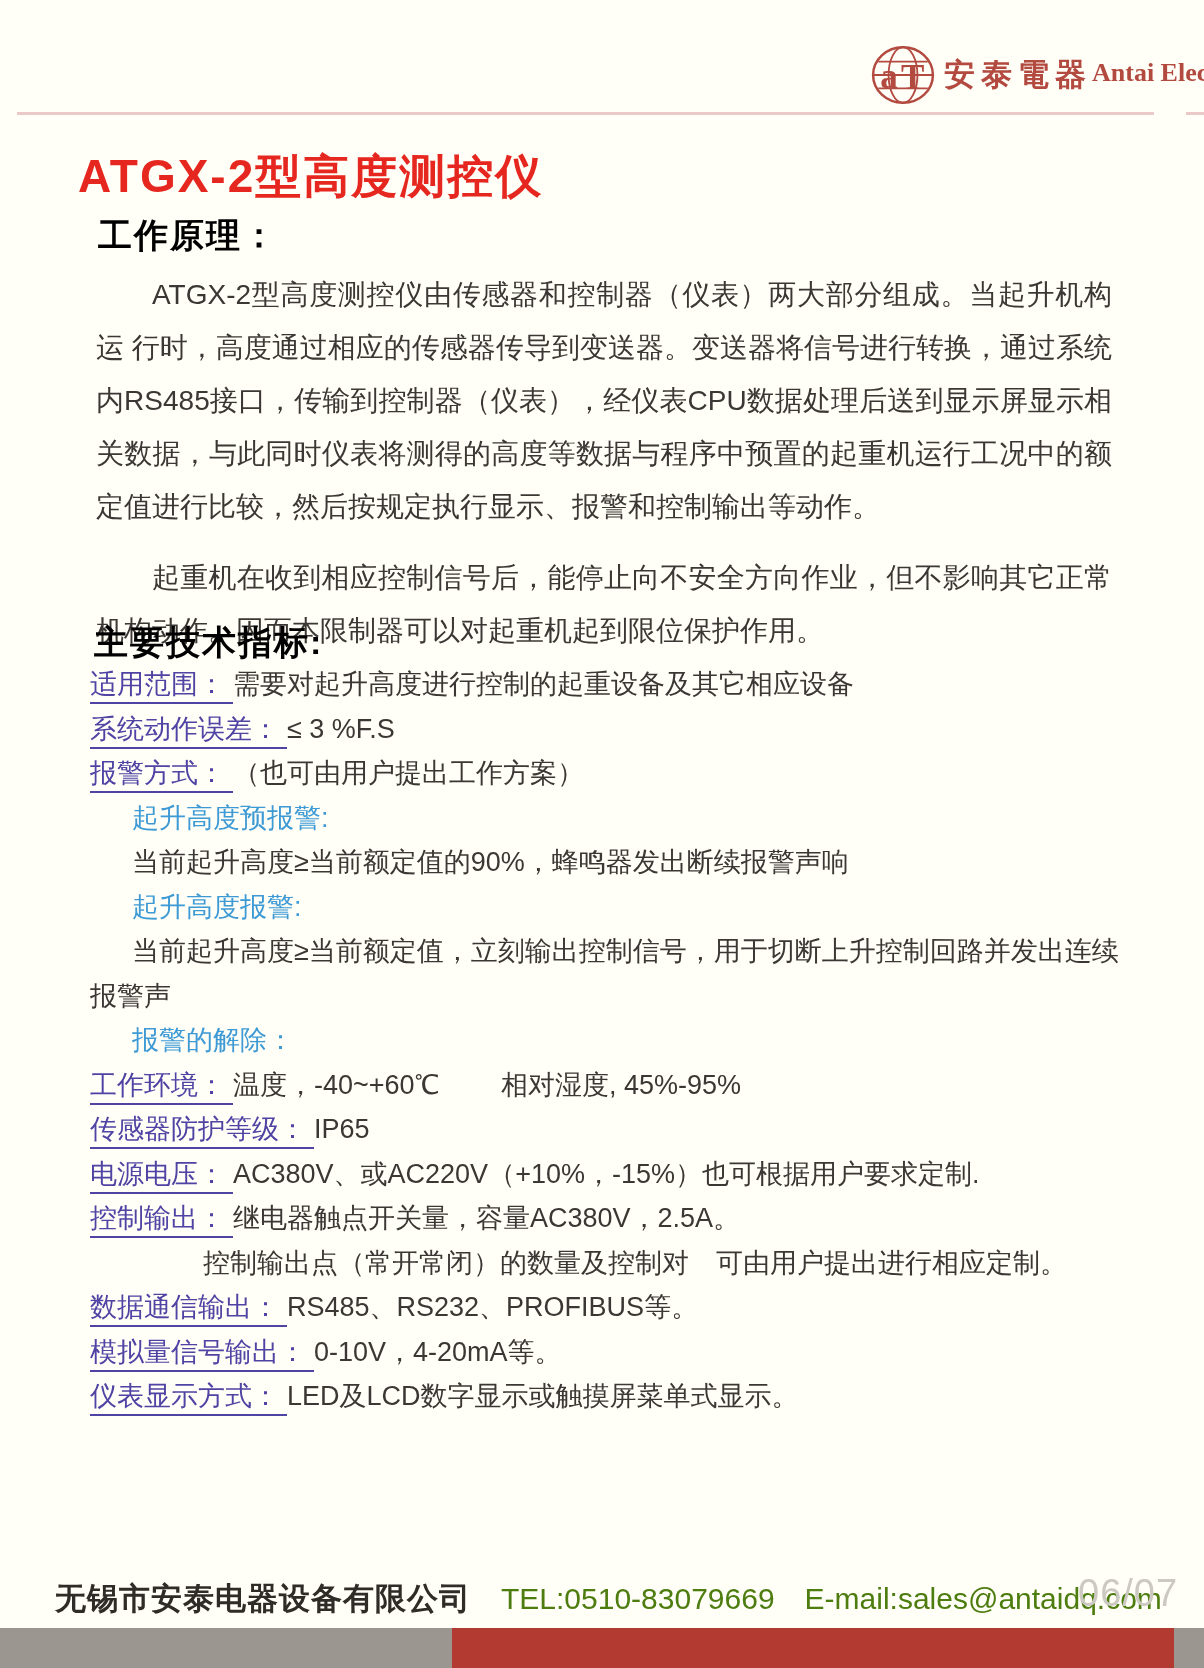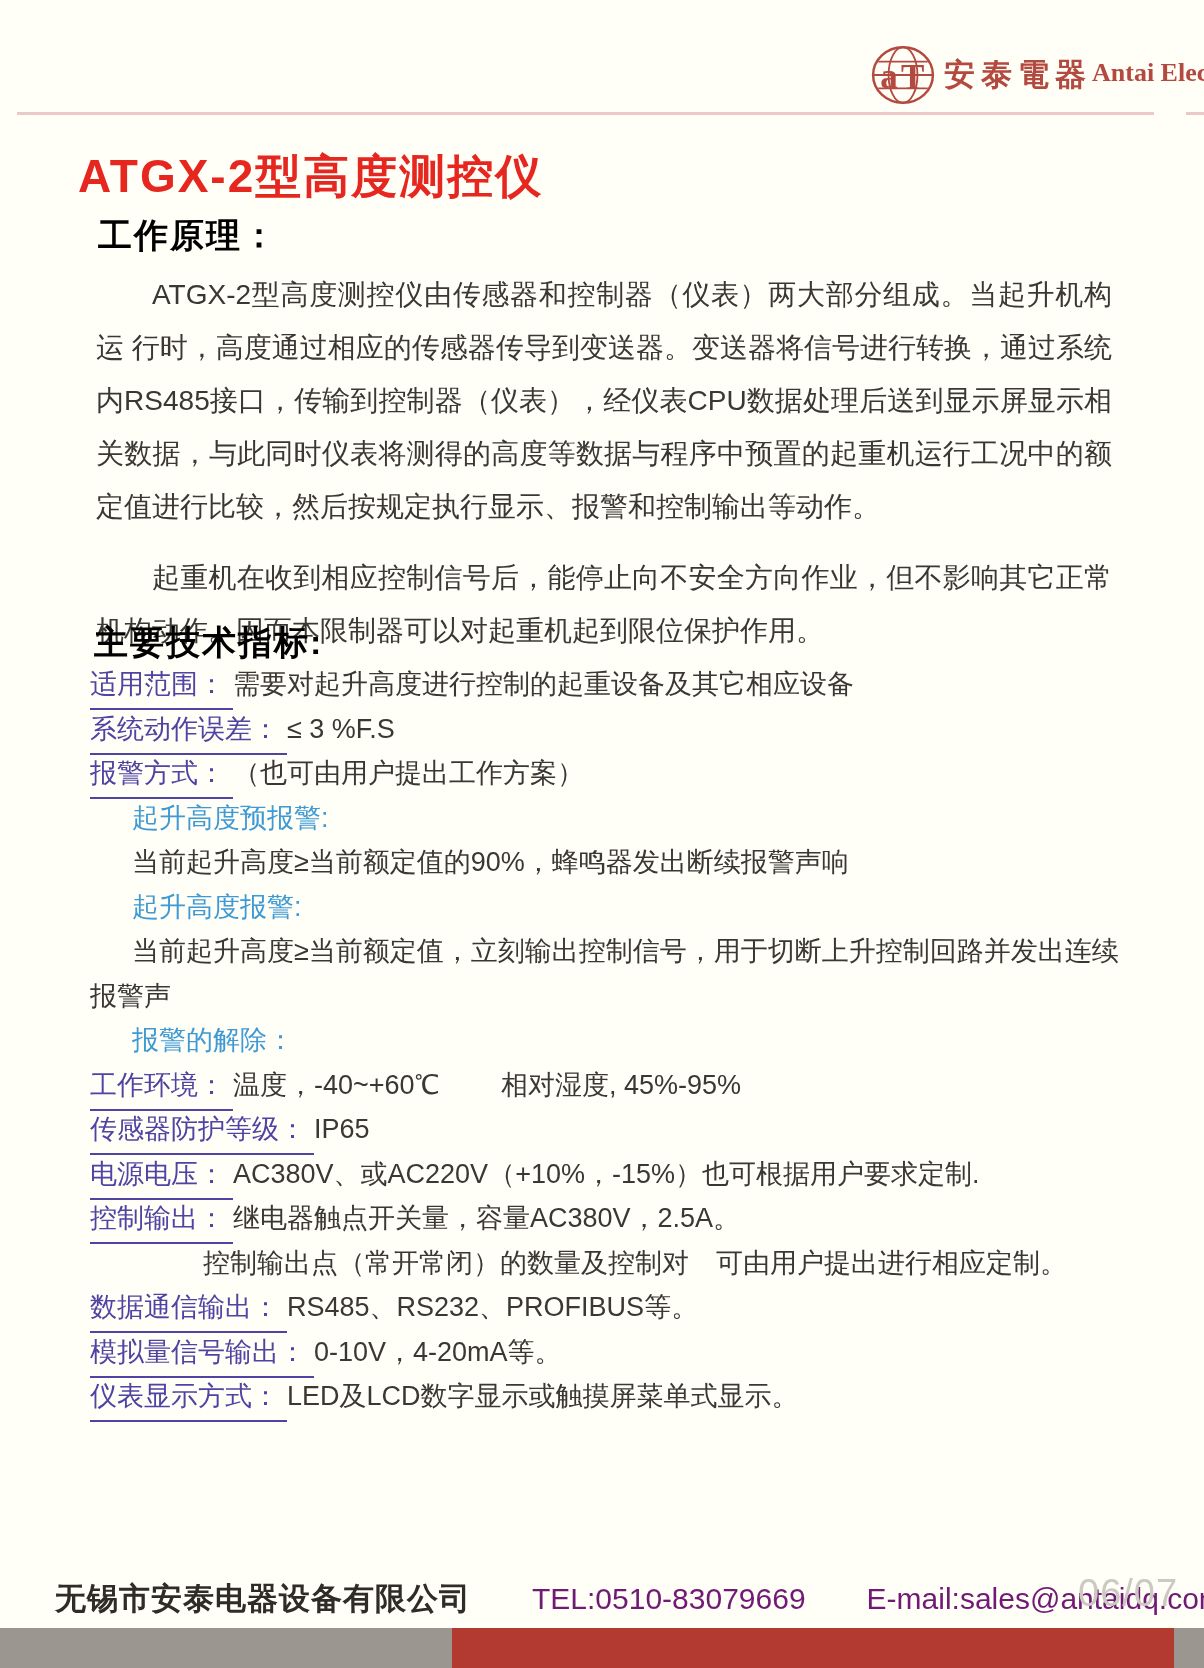--- a/index.html
+++ b/index.html
@@ -48,35 +48,35 @@
 
   
   .specs{
     position:absolute;left:90px;top:662px;width:1048px;
     font-size:27px;line-height:44.5px;color:#3b3734;
   }
   .specs p{margin:0;}
   .spec-label{
     color:#4f43a3;
     border-bottom:2px solid #4f43a3;
-    padding-bottom:9px;
+    padding-bottom:3px;
     padding-right:8px;
     text-align:center;
   }
   .sub{text-indent:42px;}
   .subhead{color:#3e9ad5;text-indent:42px;}
   .spec-extra{margin-left:113px !important;}
 
   
   .footer-line{
     position:absolute;left:55px;top:1578px;width:1110px;
     display:flex;align-items:baseline;gap:30px;white-space:nowrap;text-align:center;
   }
   .footer-company{font-size:31px;font-weight:700;color:#2f2b27;letter-spacing:1px;}
-  .footer-tel,.footer-email{font-size:30px;color:#701a75;margin-left:31px;}
+  .footer-tel,.footer-email{font-size:30px;color:#4d7c0f;}
   .page-number{
     position:absolute;left:1078px;top:1572px;
     font-size:38px;color:#ccc8c2;letter-spacing:1px;
   }
   .bottom-bar{position:absolute;left:0;top:1628px;width:1204px;height:40px;display:flex;}
   .bar-gray-l{width:452px;height:40px;background:#9c9690;}
   .bar-red{width:722px;height:40px;background:#b23a31;}
   .bar-gray-r{width:30px;height:40px;background:#9c9690;}
 </style>
 </head>

